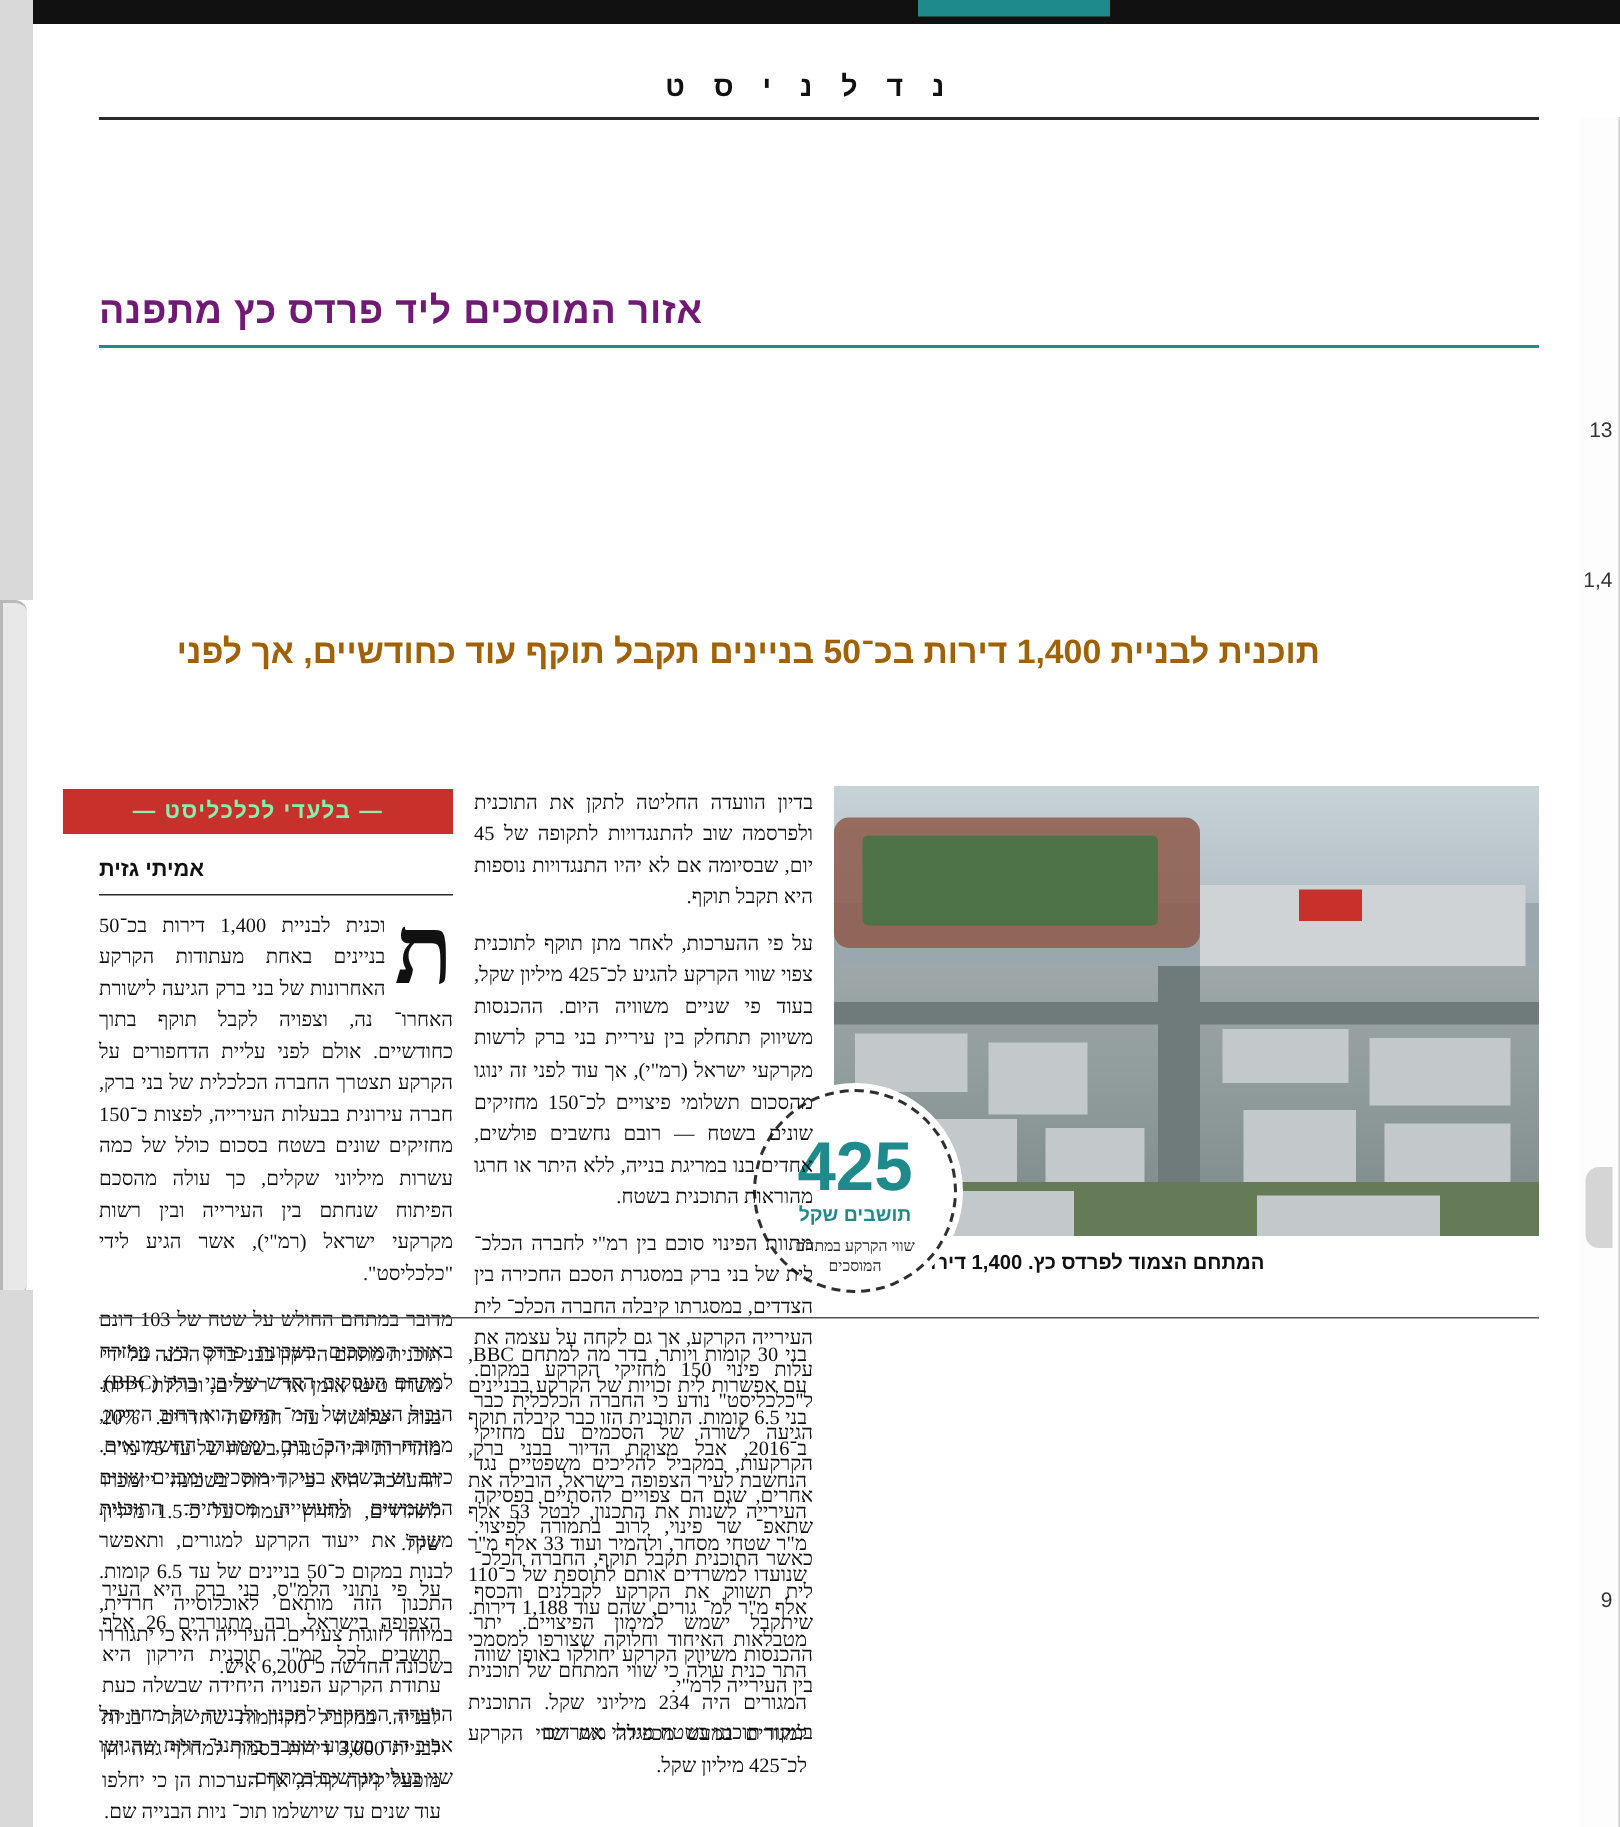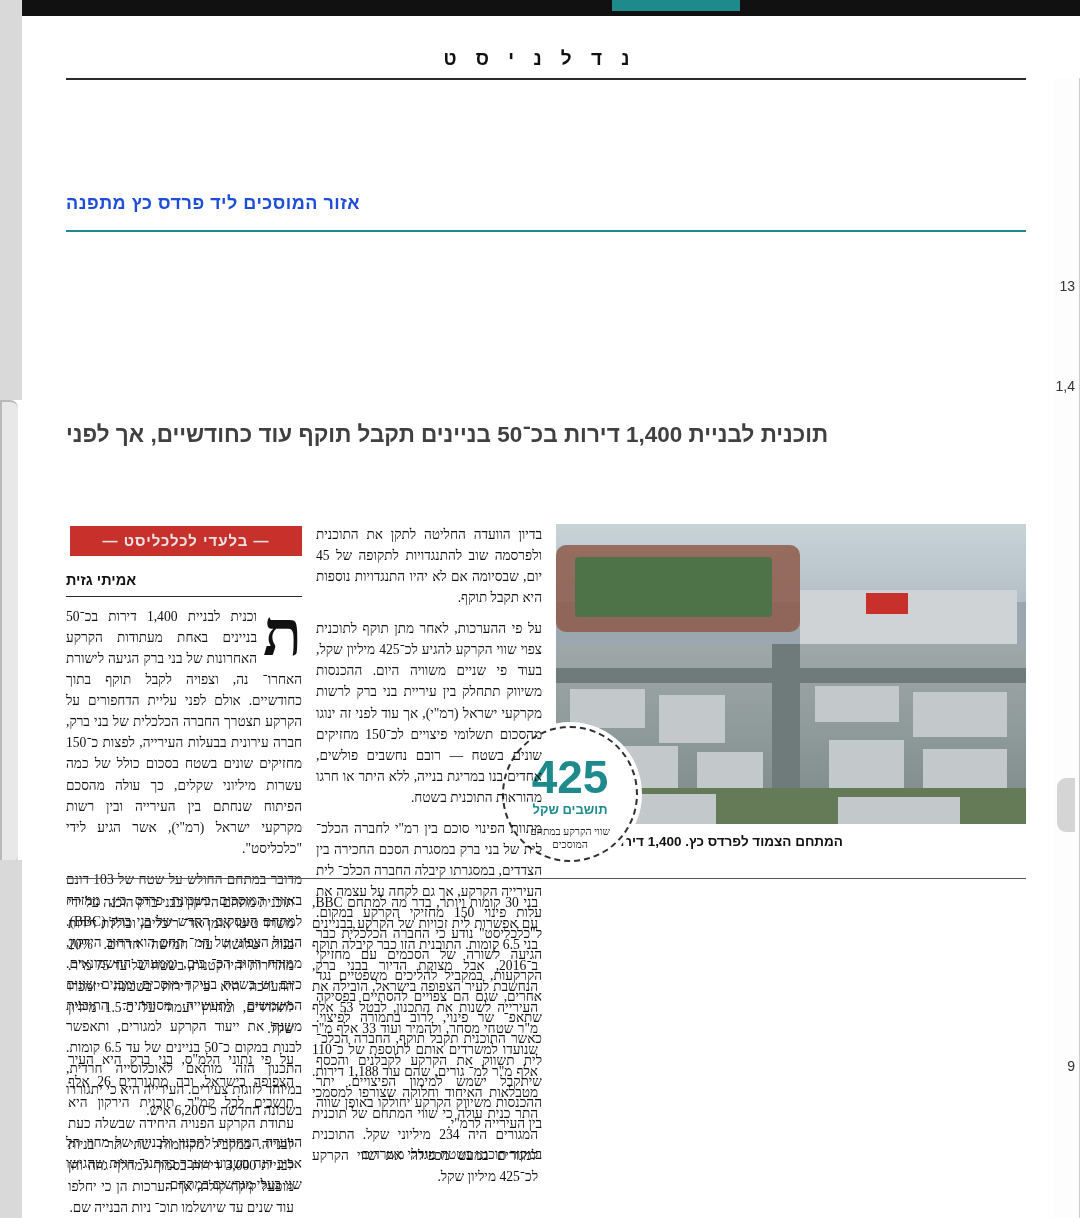--- a/index.html
+++ b/index.html
@@ -111,22 +111,22 @@
     background: #2b2b2b;
   }
   .kicker {
     position: absolute;
     top: 115px;
     right: 14px;
     width: 960px;
     text-align: left;
     font-family: "Liberation Sans", sans-serif;
     font-weight: bold;
-    font-size: 18px;
-    color: #1d4ed8;
+    font-size: 25px;
+    color: #701a75;
     letter-spacing: 0.5px;
   }
   .kicker-rule {
     position: absolute;
     top: 152px;
     right: 14px;
     width: 960px;
     height: 2px;
     background: #1f8a8c;
   }
@@ -141,26 +141,26 @@
     font-size: 69px;
     line-height: 1.08;
     color: #0d0d0d;
     letter-spacing: -1px;
   }
   .subhead {
     position: absolute;
     top: 340px;
     right: 160px;
     width: 814px;
-    text-align: left;
+    text-align: right;
     font-family: "Liberation Sans", sans-serif;
     font-weight: bold;
     font-size: 22.5px;
     line-height: 1.5;
-    color: #404040;
+    color: #a16207;
   }
   .subhead .line { display: block; }
   
   .photo {
     position: absolute;
     top: 446px;
     right: 14px;
     width: 470px;
     height: 300px;
     overflow: hidden;
@@ -260,24 +260,24 @@
     font-family: Liberation Serif, serif;
     font-size: 10.5px;
     line-height: 1.25;
     color: #222;
   }
   
   .exclusive {
     position: absolute;
     top: 448px;
     right: 738px;
-    width: 232px;
+    width: 260px;
     height: 30px;
     background: #c8302c;
-    color: #e5e5e5;
+    color: #86efac;
     font-family: "Liberation Sans", sans-serif;
     font-weight: bold;
     font-size: 15px;
     text-align: center;
     line-height: 30px;
     letter-spacing: 1px;
   }
   .byline {
     position: absolute;
     top: 494px;

